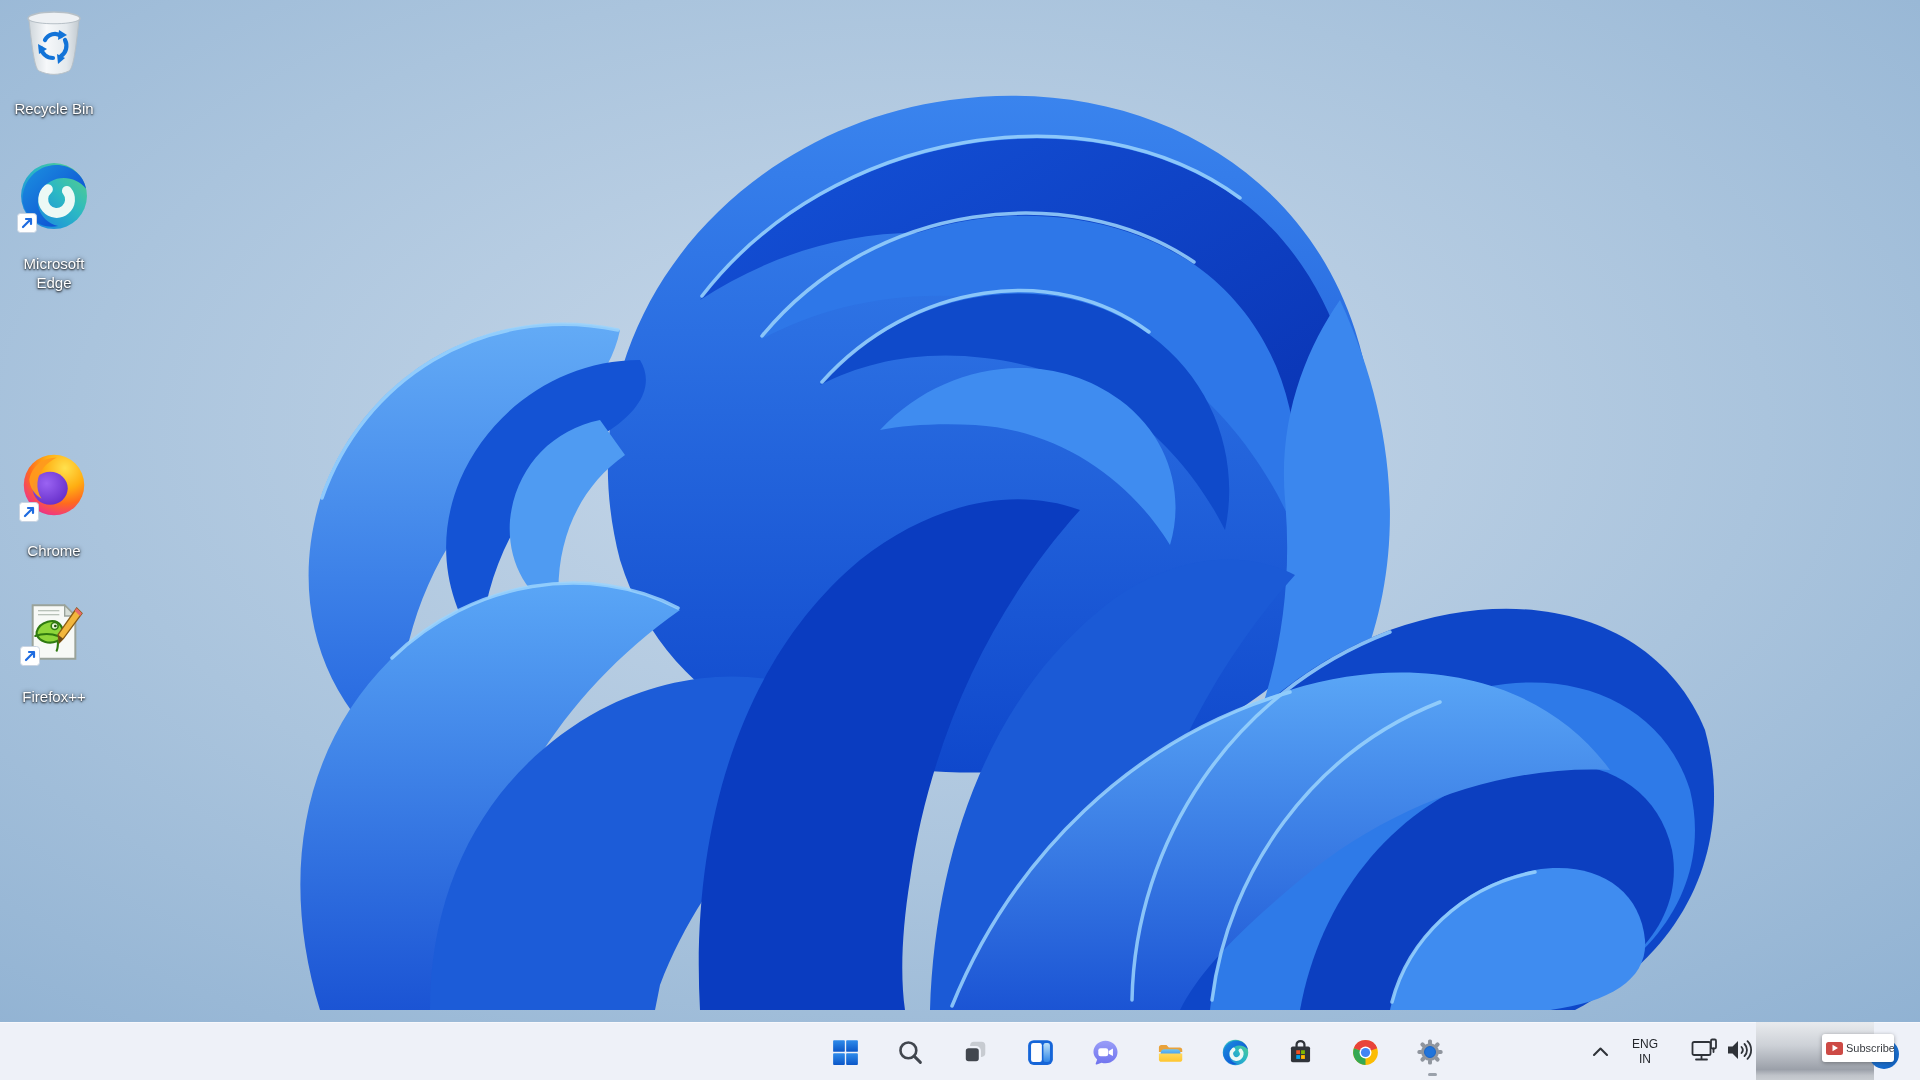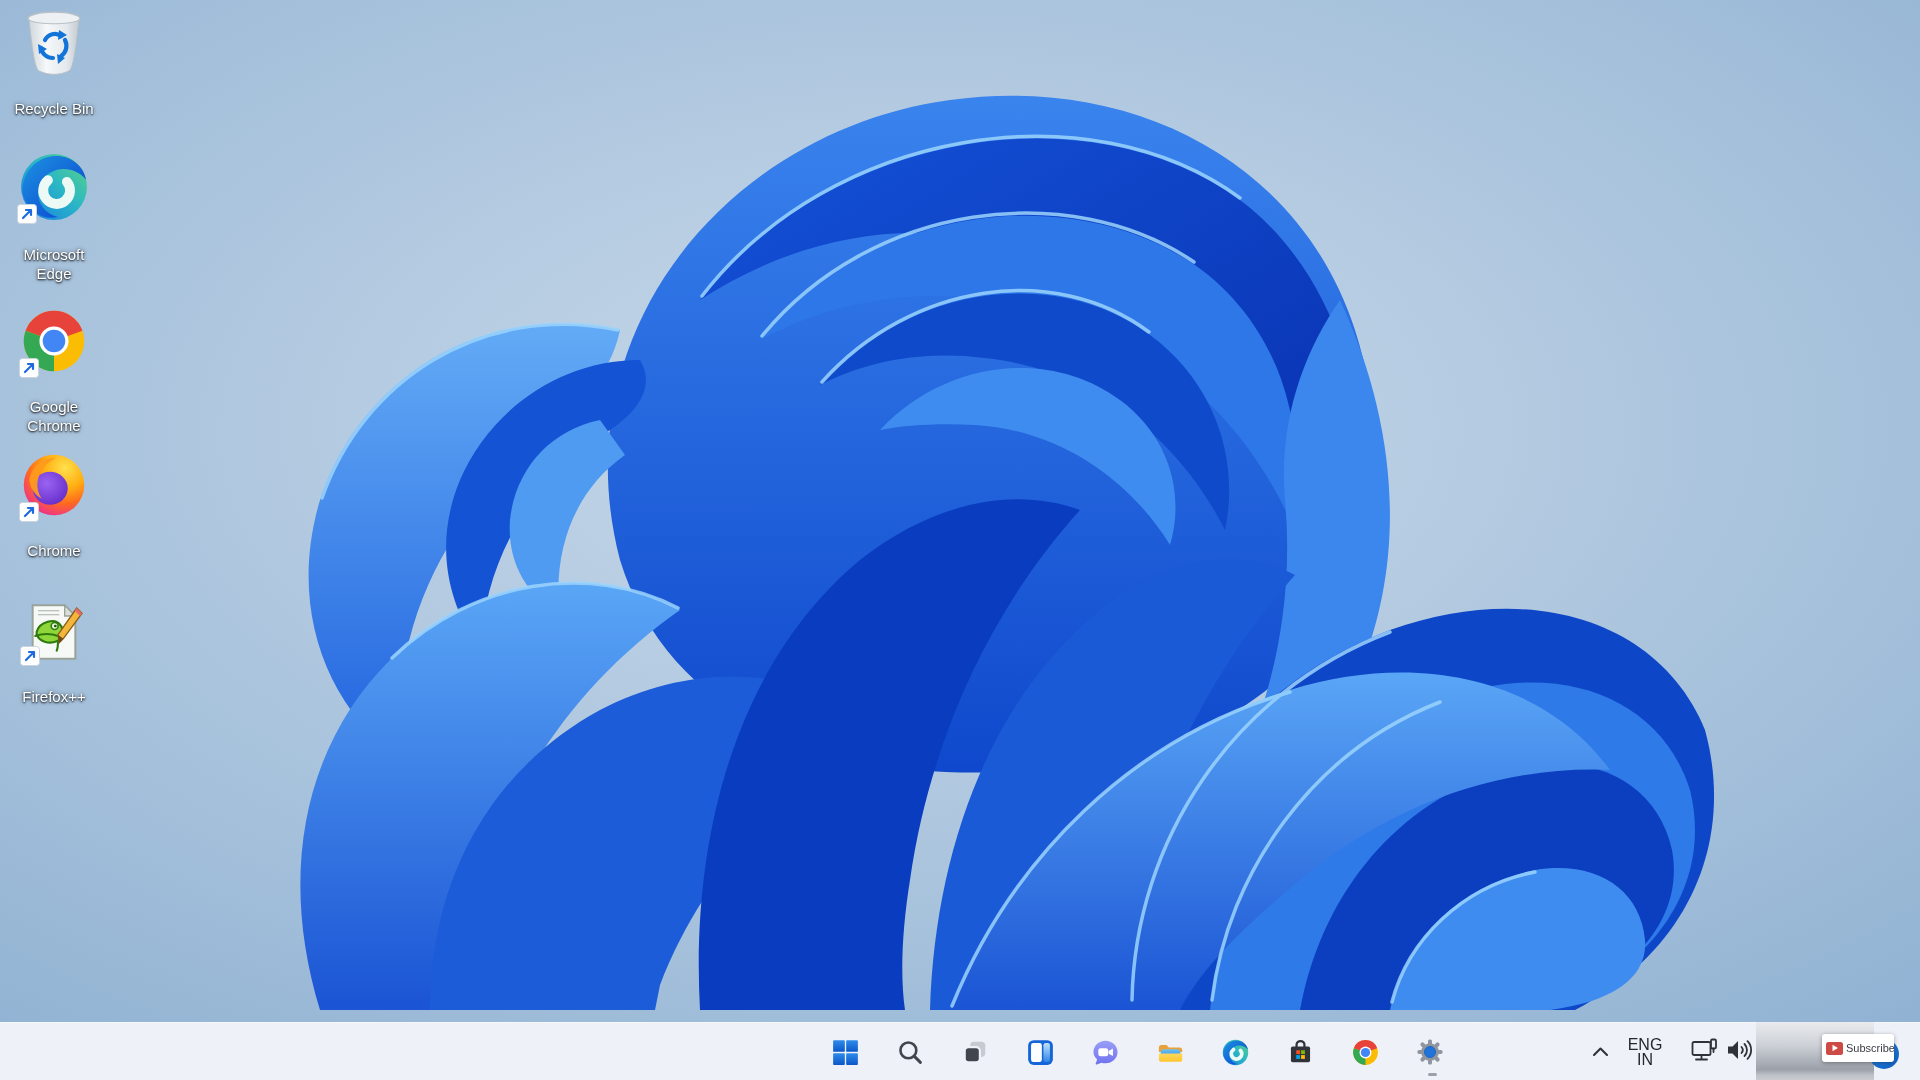--- a/index.html
+++ b/index.html
@@ -18,21 +18,21 @@
   .taskbar{position:absolute;left:0;bottom:0;width:1920px;height:58px;background:#eef1f8;
            border-top:1px solid rgba(255,255,255,.5);box-sizing:border-box;}
   .tb-center{position:absolute;left:821px;top:0;height:58px;display:flex;align-items:center;gap:17px;}
   .tb-btn{width:48px;height:48px;border-radius:7px;display:flex;align-items:center;
           justify-content:center;flex:0 0 auto;}
   .tb-btn svg{display:block;}
   .run-indicator{position:absolute;left:1428px;bottom:4px;width:9px;height:3px;border-radius:2px;
                  background:#9aa1ab;}
 
   .tray-item{position:absolute;top:0;height:58px;display:flex;align-items:center;justify-content:center;}
-  .lang{flex-direction:column;font-size:16px;line-height:15px;color:#24272c;text-align:center;}
+  .lang{flex-direction:column;font-size:12px;line-height:15px;color:#24272c;text-align:center;}
 
   
   .wm-gray{position:absolute;left:1756px;bottom:0;width:118px;height:58px;
            background:linear-gradient(180deg,#e9ebee 0%,#cdd1d7 40%,#9ba0a9 82%,#bfc3c9 92%,#c8ccd1 100%);}
   .wm-circle{position:absolute;left:1869px;top:1039px;width:30px;height:30px;border-radius:50%;
              background:radial-gradient(circle at 35% 30%,#3f93ec,#1266c8 75%);z-index:3;}
   .wm-circle svg{position:absolute;left:8px;top:6px;}
   .wm-pill{position:absolute;left:1822px;top:1034px;width:72px;height:28px;background:#fff;
            border-radius:3px;display:flex;align-items:center;padding:12px 4px;box-sizing:border-box;
            box-shadow:0 1px 4px rgba(0,0,0,.35);z-index:4;gap:3px;overflow:hidden;}
@@ -151,21 +151,21 @@
         <g fill="#1273d8">
           <path d="M 34,20 L 42,25 L 33,30 Z"></path>
           <path d="M 40,48 L 33,54 L 32,44 Z"></path>
           <path d="M 14,44 L 13,34 L 22,39 Z"></path>
         </g>
       </svg>
     </span>
     <span class="dlabel">Recycle Bin</span>
   </div>
 
-  <div class="dicon" style="top:152px">
+  <div class="dicon" style="top:161px">
     <span class="art">
       <svg width="70" height="70" viewBox="0 0 24 24">
         <defs>
           <linearGradient id="egA" x1="1" y1="0" x2="0" y2="1">
             <stop offset="0%" stop-color="#5fd37f"></stop>
               <stop offset="45%" stop-color="#2bb8c4"></stop>
             <stop offset="100%" stop-color="#1779e8"></stop>
           </linearGradient>
           <linearGradient id="egB" x1="0" y1="0" x2="1" y2="1">
             <stop offset="0%" stop-color="#1c93e0"></stop>
@@ -179,36 +179,20 @@
         <circle cx="12.9" cy="13.2" r="4.6" fill="none" stroke="#ecf9f5" stroke-width="3.4" stroke-dasharray="21.5 7.4" stroke-linecap="round" transform="rotate(-40 12.9 13.2)"></circle>
       </svg>
       <svg width="20" height="20" viewBox="0 0 20 20" style="position:absolute;left:-2px;bottom:2px">
         <rect x="0.5" y="0.5" width="19" height="19" rx="3" fill="#fff" stroke="#c9d4e2" stroke-width="1"></rect>
         <path d="M 6,14 L 14,6 M 9,6 L 14,6 L 14,11" fill="none" stroke="#1e6be0" stroke-width="2.2" stroke-linecap="round" stroke-linejoin="round"></path>
       </svg>
     </span>
     <span class="dlabel">Microsoft Edge</span>
   </div>
 
-  <div class="dicon" style="top:308px">
-    <span class="art">
-      <svg width="66" height="66" viewBox="0 0 24 24">
-        <circle cx="12" cy="12" r="11" fill="#fbbc04"></circle>
-        <path d="M 12,12 L 1.66,8.24 A 11,11 0 0 1 22.34,8.24 Z" fill="#e8433a"></path>
-        <path d="M 12,12 L 1.66,8.24 A 11,11 0 0 0 12,23 Z" fill="#34a853"></path>
-        <circle cx="12" cy="12" r="5.3" fill="#fff"></circle>
-        <circle cx="12" cy="12" r="4.1" fill="#4285f4"></circle>
-      </svg>
-      <svg width="20" height="20" viewBox="0 0 20 20" style="position:absolute;left:-2px;bottom:0">
-        <rect x="0.5" y="0.5" width="19" height="19" rx="3" fill="#fff" stroke="#c9d4e2" stroke-width="1"></rect>
-        <path d="M 6,14 L 14,6 M 9,6 L 14,6 L 14,11" fill="none" stroke="#1e6be0" stroke-width="2.2" stroke-linecap="round" stroke-linejoin="round"></path>
-      </svg>
-    </span>
-    <span class="dlabel">Google Chrome</span>
-  </div>
 
   <div class="dicon" style="top:452px">
     <span class="art">
       <svg width="66" height="66" viewBox="0 0 24 24">
         <defs>
           <radialGradient id="ffA" cx="68%" cy="22%" r="90%">
             <stop offset="0%" stop-color="#ffe14d"></stop>
               <stop offset="38%" stop-color="#ffae12"></stop>
             <stop offset="65%" stop-color="#ff6a1e"></stop>
               <stop offset="88%" stop-color="#f23a7a"></stop>

